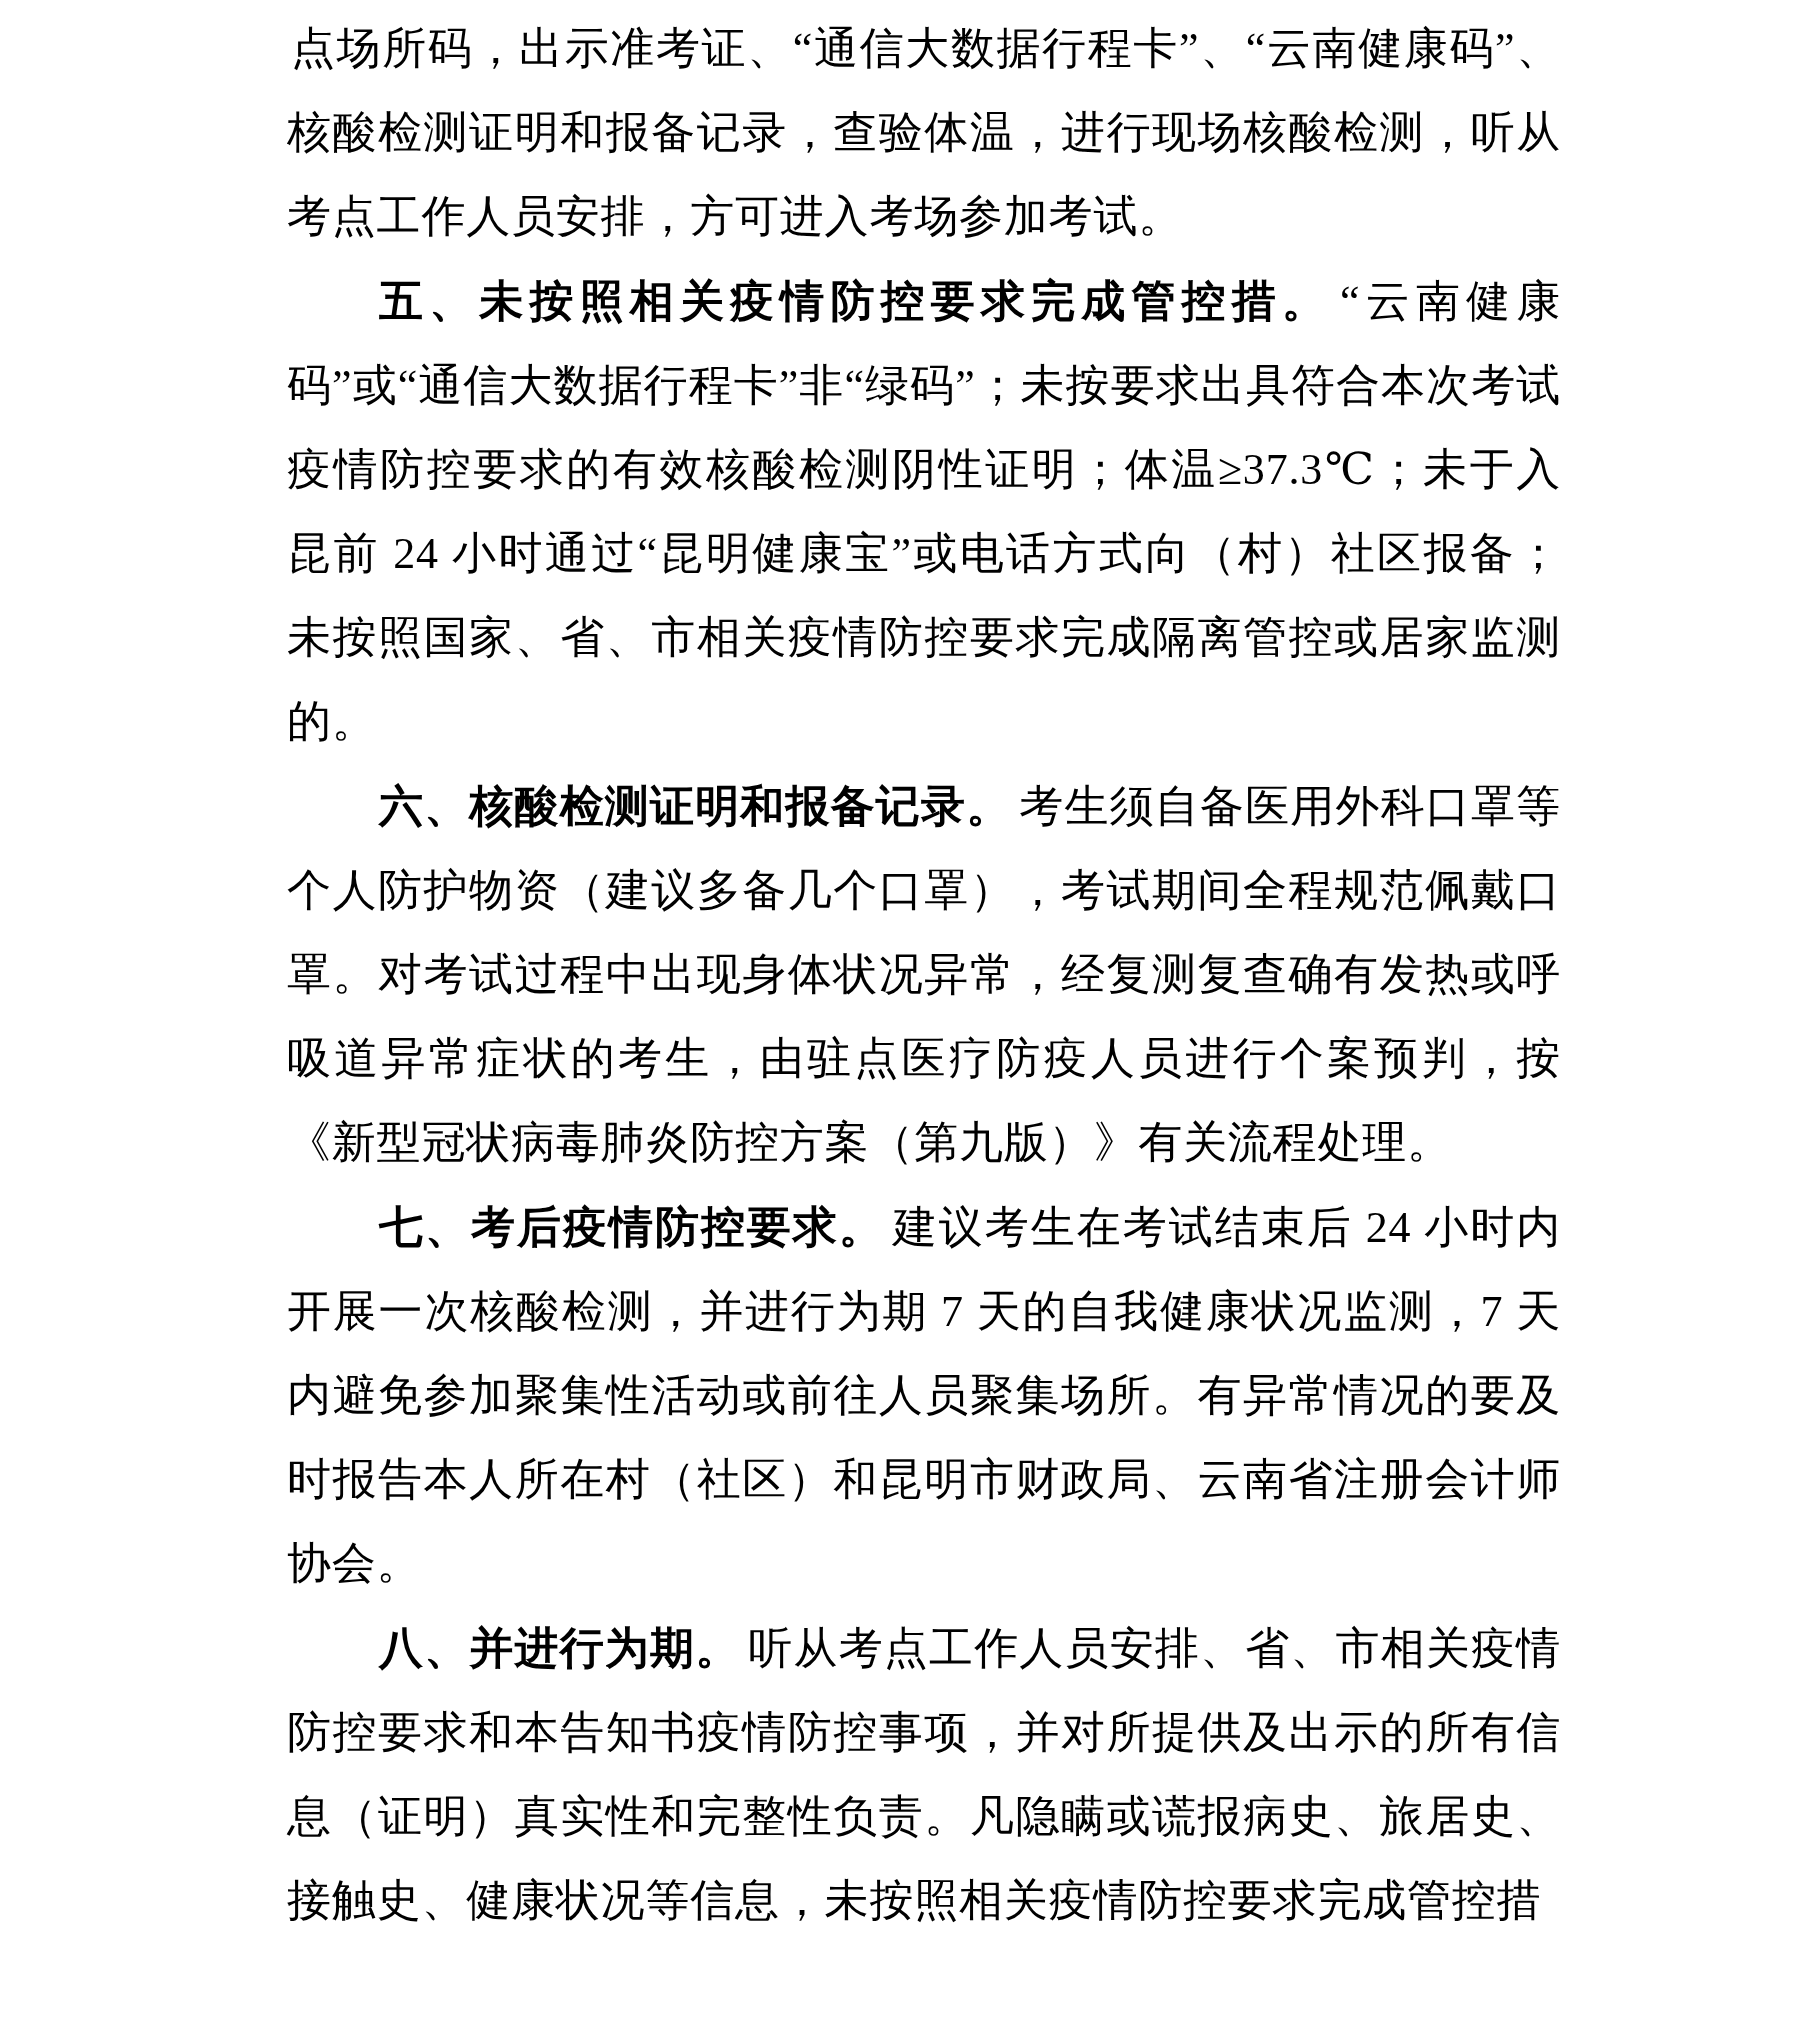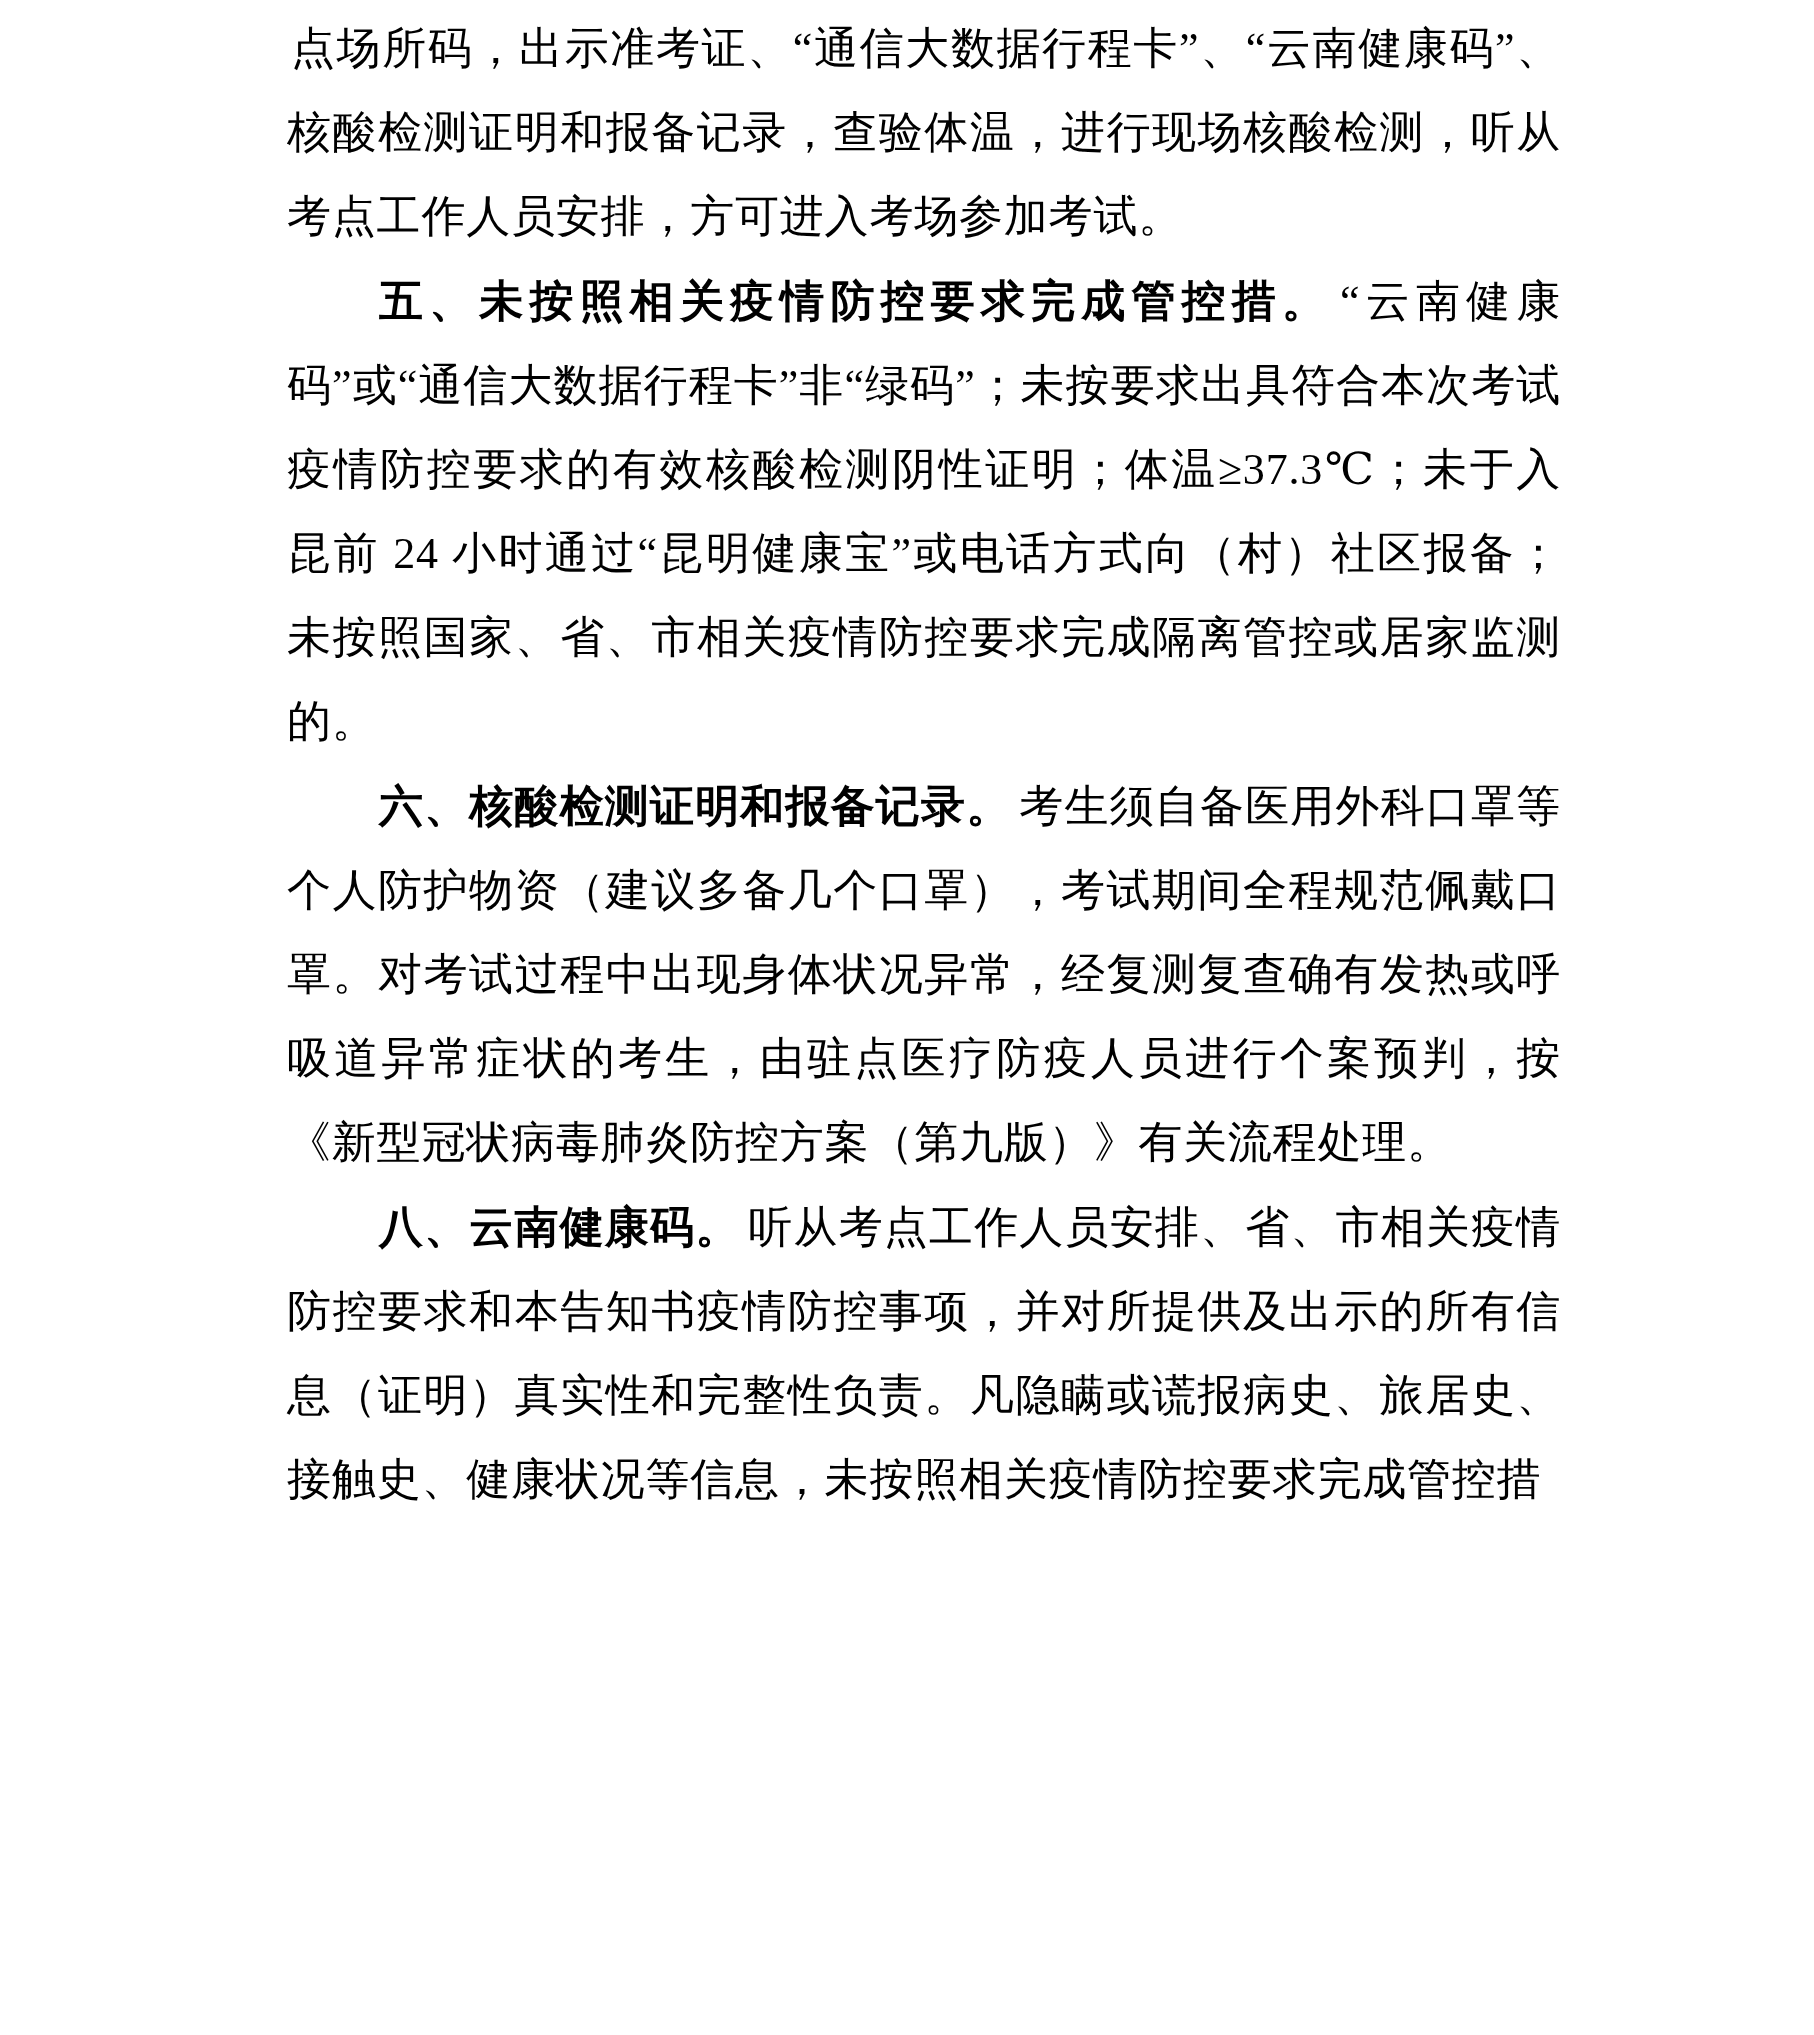--- a/index.html
+++ b/index.html
@@ -48,18 +48,19 @@
 
 <div class="page" style="background: rgb(255, 255, 255); color: rgb(0, 0, 0);">
   <div class="textblock">
 
     <p class="para"><span class="run">点场所码，出示准考证、“通信大数据行程卡”、“云南健康码”、核酸检测证明和报备记录，查验体温，进行现场核酸检测，听从考点工作人员安排，方可进入考场参加考试。</span></p>
 
     <p class="para indent"><span class="run run-bold">五、未按照相关疫情防控要求完成管控措。</span><span class="run">“云南健康码”或“通信大数据行程卡”非“绿码”；未按要求出具符合本次考试疫情防控要求的有效核酸检测阴性证明；体温≥37.3℃；未于入昆前 24 小时通过“昆明健康宝”或电话方式向（村）社区报备；未按照国家、省、市相关疫情防控要求完成隔离管控或居家监测的。</span></p>
 
     <p class="para indent"><span class="run run-bold">六、核酸检测证明和报备记录。</span><span class="run">考生须自备医用外科口罩等个人防护物资（建议多备几个口罩），考试期间全程规范佩戴口罩。对考试过程中出现身体状况异常，经复测复查确有发热或呼吸道异常症状的考生，由驻点医疗防疫人员进行个案预判，按《新型冠状病毒肺炎防控方案（第九版）》有关流程处理。</span></p>
 
+    <p class="para indent"><span class="run run-bold">七、考后疫情防控要求。</span><span class="run">建议考生在考试结束后 24 小时内开展一次核酸检测，并进行为期 7 天的自我健康状况监测，7 天内避免参加聚集性活动或前往人员聚集场所。有异常情况的要及时报告本人所在村（社区）和昆明市财政局、云南省注册会计师协会。</span></p>
 
-    <p class="para indent"><span class="run run-bold">八、云南健康码。</span><span class="run">听从考点工作人员安排、省、市相关疫情防控要求和本告知书疫情防控事项，并对所提供及出示的所有信息（证明）真实性和完整性负责。凡隐瞒或谎报病史、旅居史、接触史、健康状况等信息，未按照相关疫情防控要求完成管控措</span></p>
+    <p class="para indent"><span class="run run-bold">八、并进行为期。</span><span class="run">听从考点工作人员安排、省、市相关疫情防控要求和本告知书疫情防控事项，并对所提供及出示的所有信息（证明）真实性和完整性负责。凡隐瞒或谎报病史、旅居史、接触史、健康状况等信息，未按照相关疫情防控要求完成管控措</span></p>
 
   </div>
 </div>
 
 
 </body></html>

